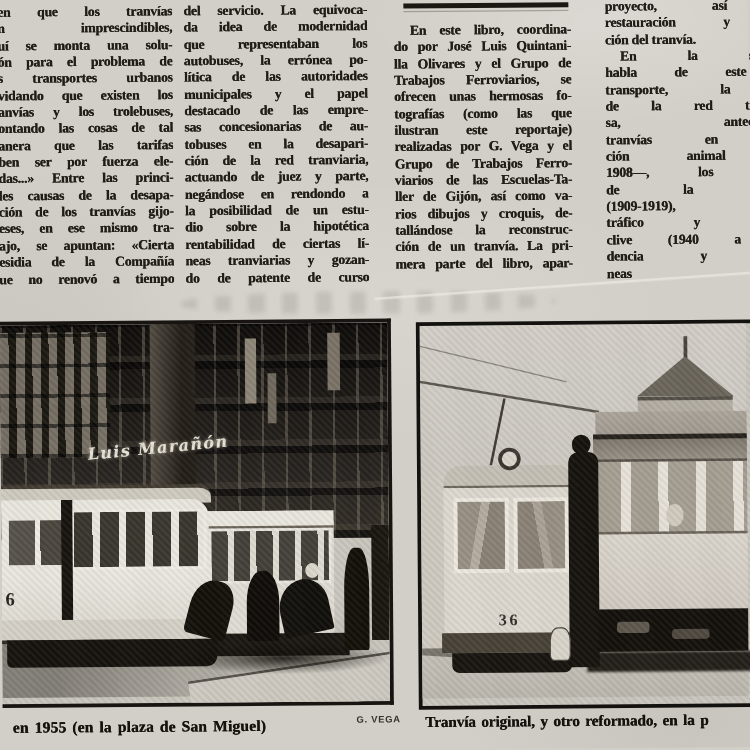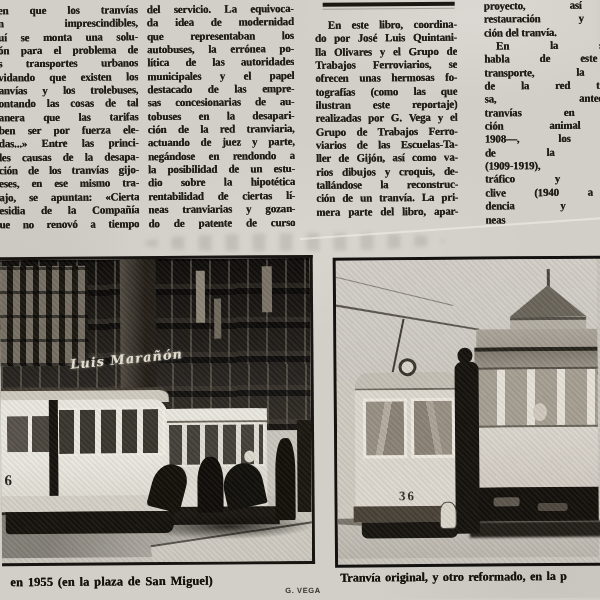--- a/index.html
+++ b/index.html
@@ -146,21 +146,21 @@
     background:linear-gradient(#dad5cc,#cfc9c0);}
   .tb-under{left:0;top:140px;width:123px;height:34px;background:#14110c;}
   .tb-slot1{left:18px;top:10px;width:26px;height:9px;background:#5d574d;border-radius:3px;}
   .tb-slot2{left:62px;top:16px;width:30px;height:8px;background:#4e483f;border-radius:3px;}
   .tb-shadow{left:-6px;top:174px;width:135px;height:16px;background:#23201a;filter:blur(1px);}
   .rp-ground{left:0;top:252px;width:261px;height:46px;
     background:linear-gradient(180deg,#c6c2b9,#bab6ad);z-index:1;}
   .rp-track{left:-6px;top:258px;width:140px;height:10px;background:#7b766d;
     transform:rotate(4deg);z-index:2;}
   
-  .credit{position:absolute;left:283px;top:586px;font-family:"Liberation Sans",sans-serif;
+  .credit{position:absolute;left:283px;top:571px;font-family:"Liberation Sans",sans-serif;
     font-size:7.5px;font-weight:700;letter-spacing:.6px;color:#35312a;white-space:nowrap;}
   .caption{position:absolute;color:#16130f;font-size:12.5px;font-weight:700;
     letter-spacing:.1px;word-spacing:1.5px;white-space:nowrap;
     text-shadow:0.25px 0 0 currentColor;}
   .caption-left{left:8px;top:573px;}
   .caption-right{left:338px;top:571px;font-size:12.2px;letter-spacing:-0.1px;}
 </style>
 </head>
 <body>
 

